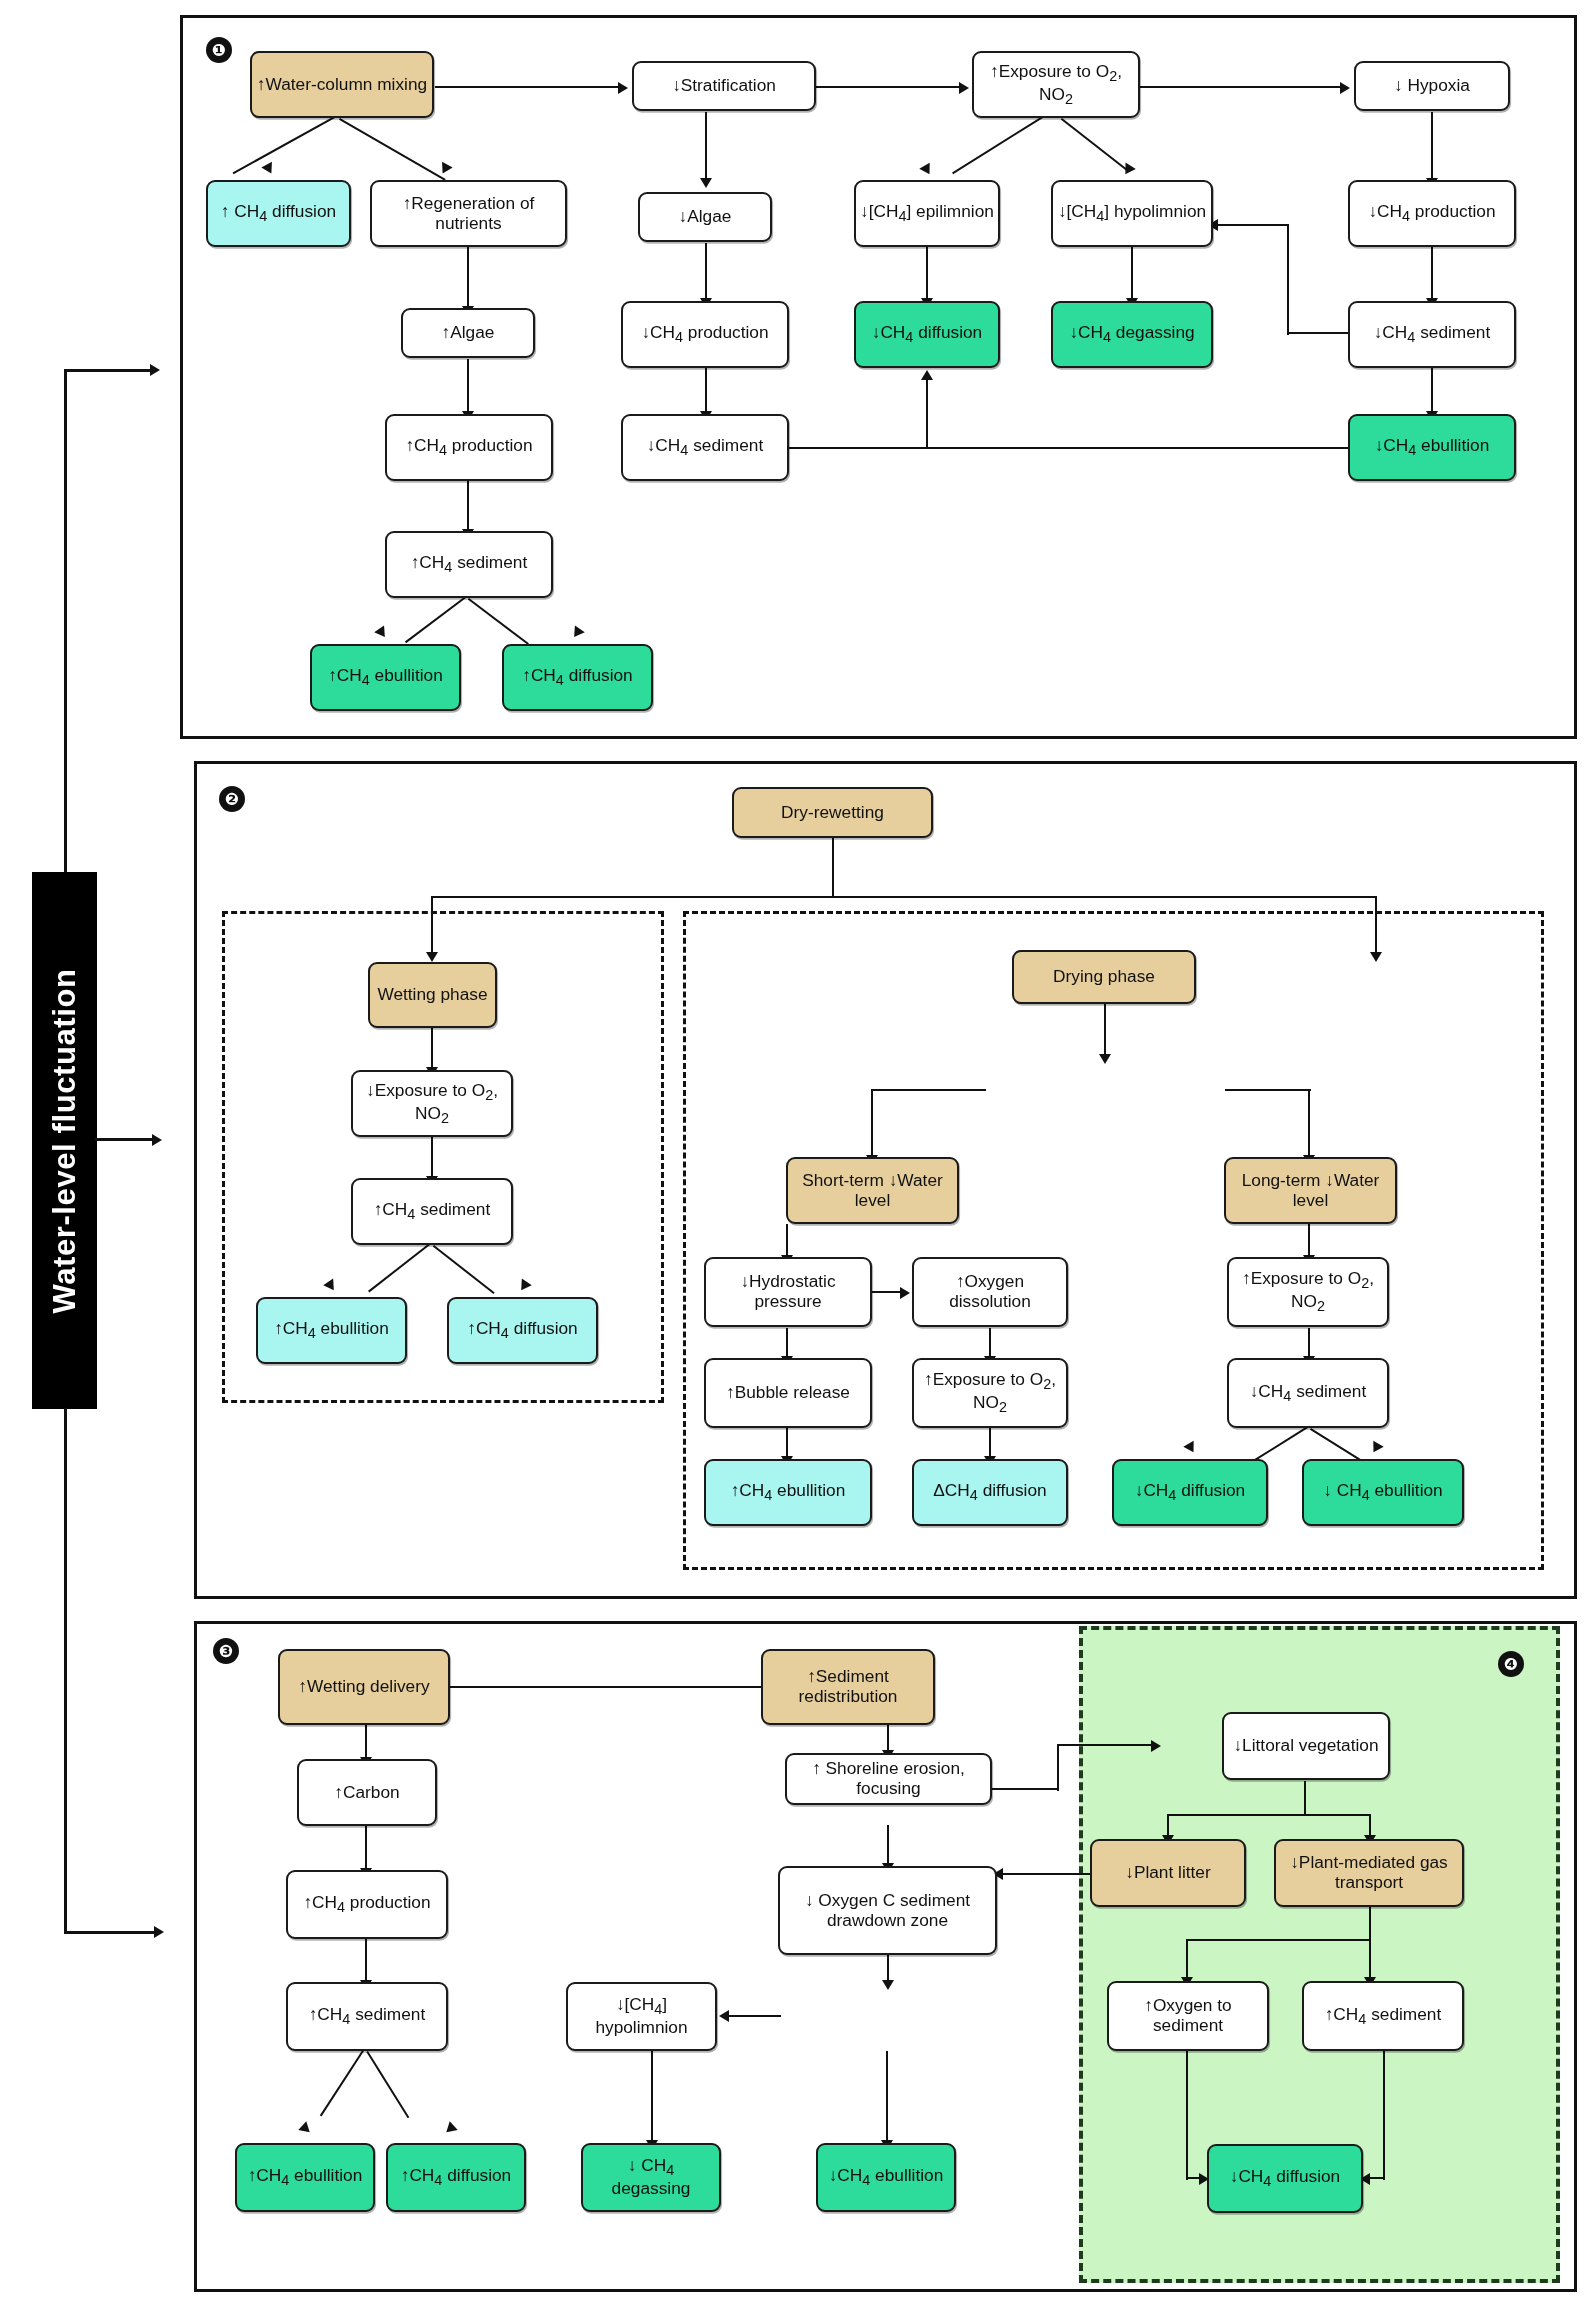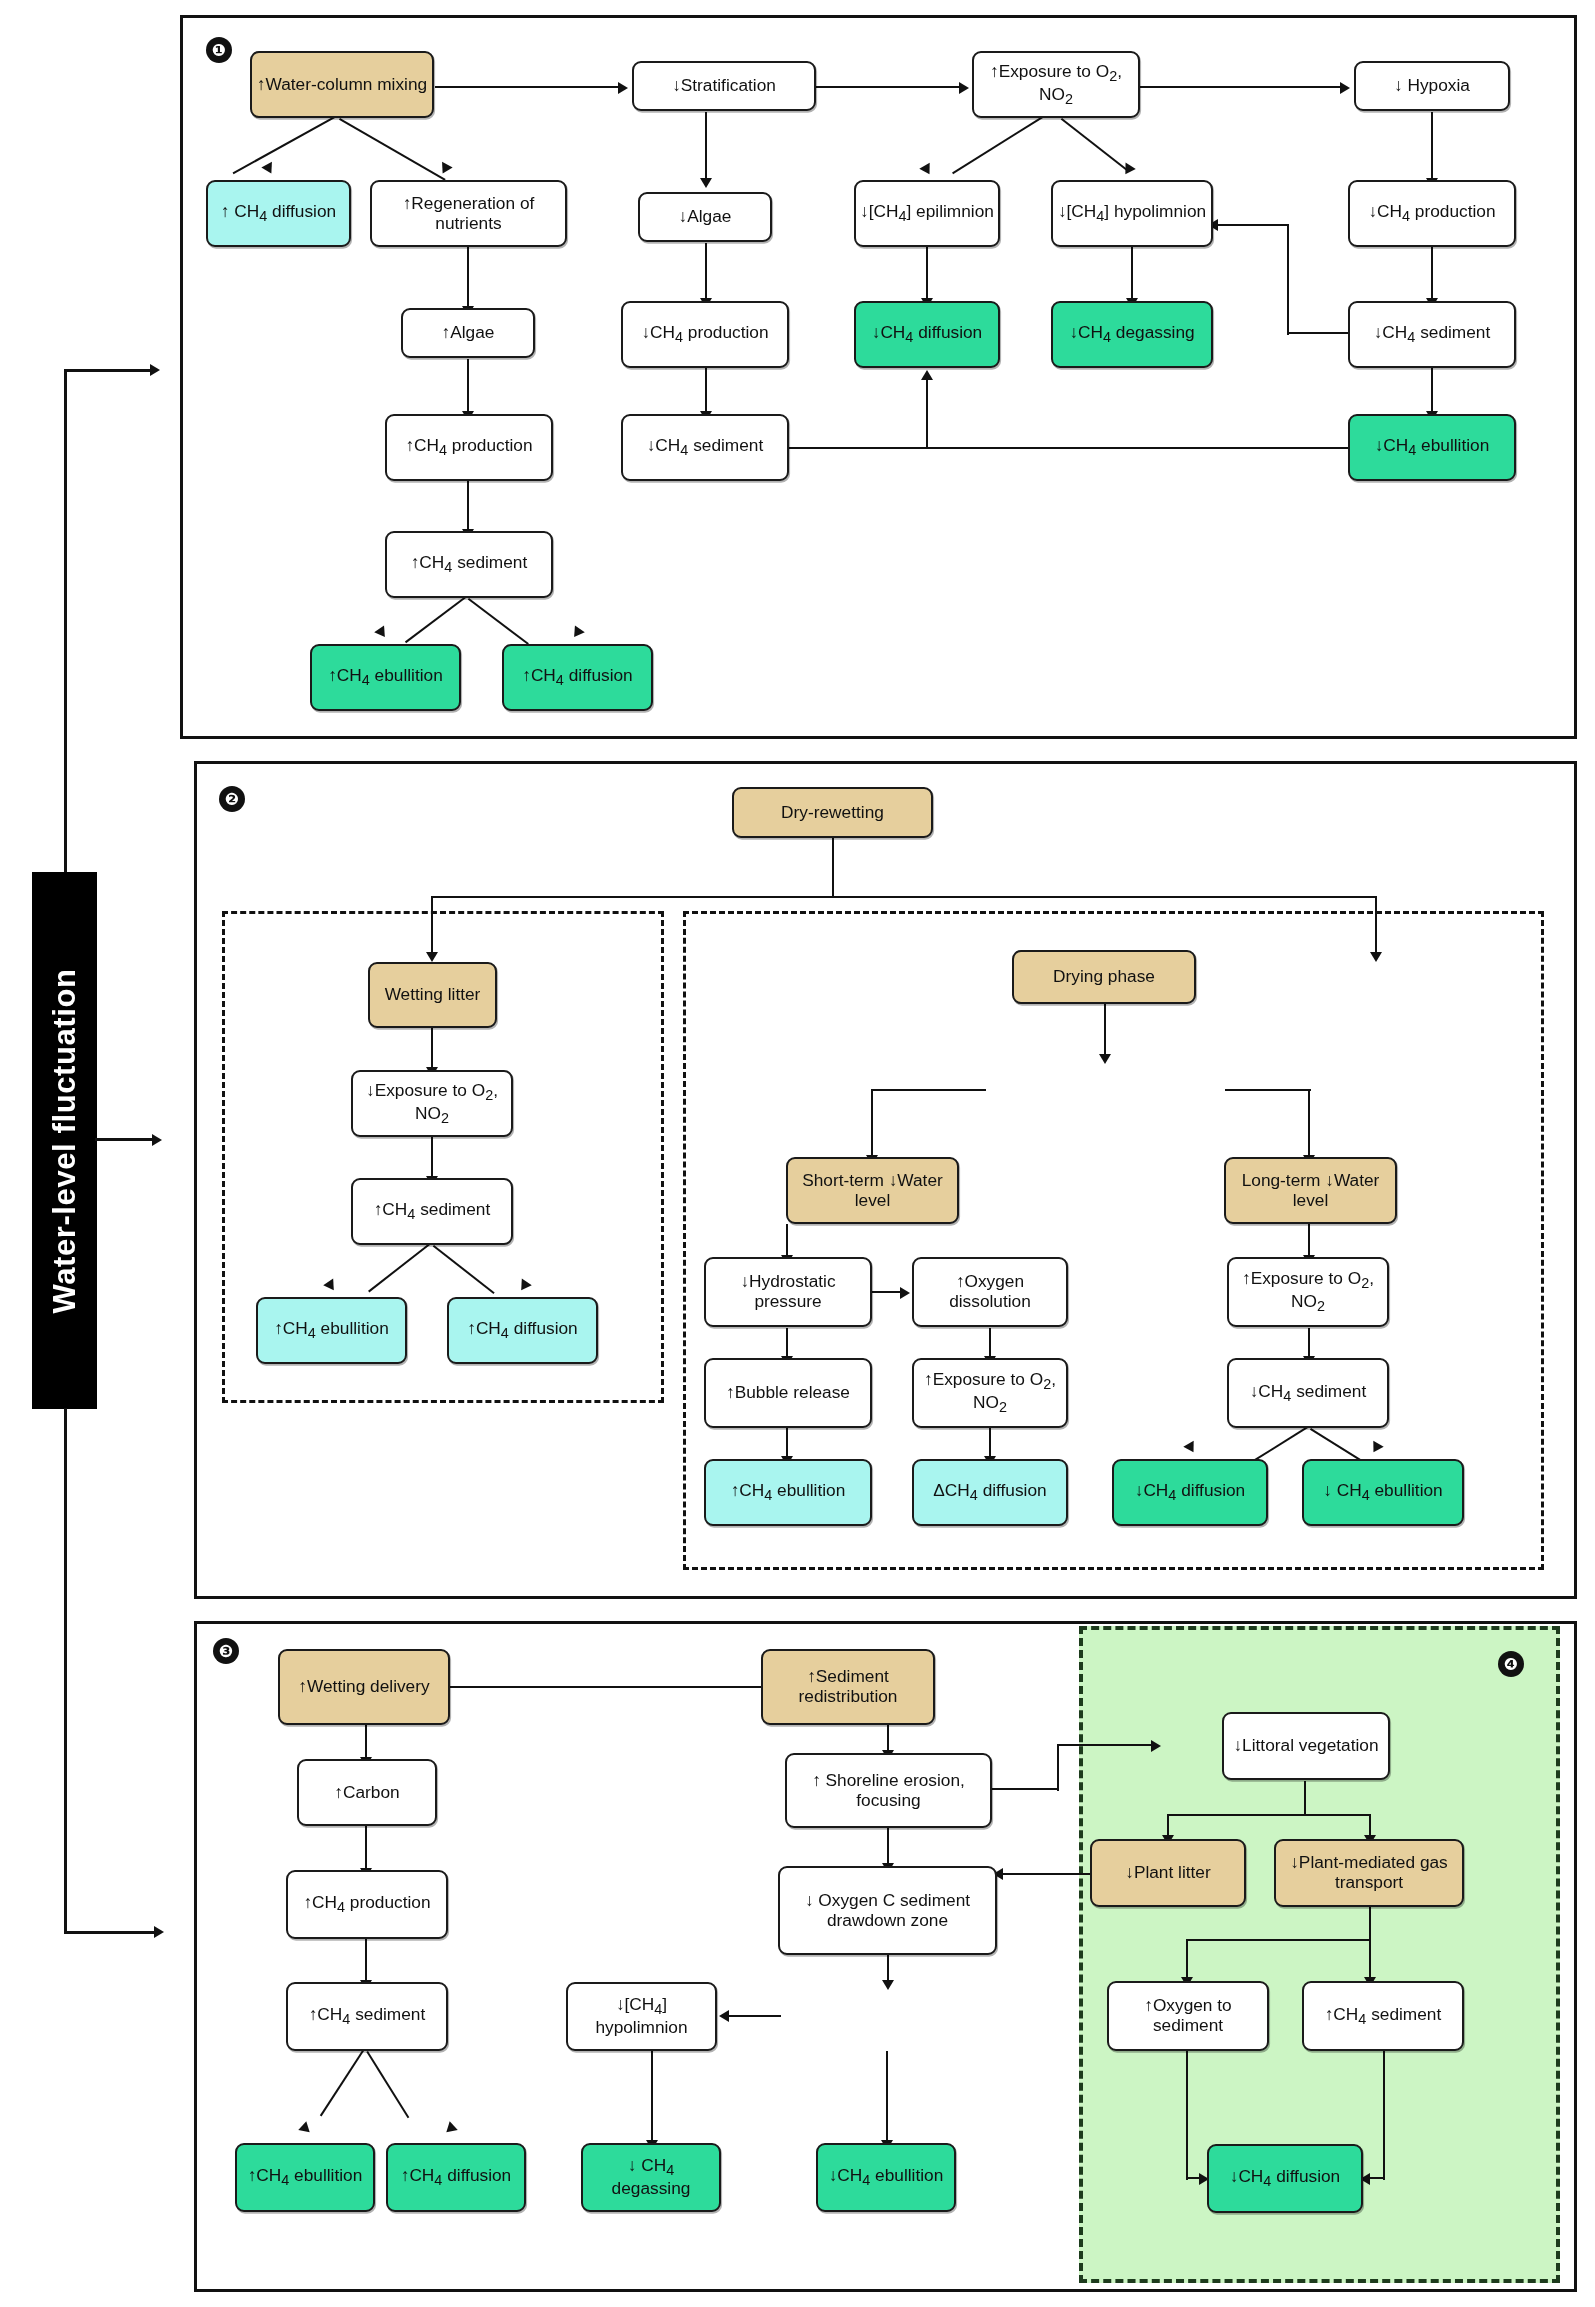--- a/index.html
+++ b/index.html
@@ -255,21 +255,21 @@
   <div class="panel-dashed" style="left:683px; top:911px; width:861px; height:659px;"></div>
 
   <div class="ln lv" style="left:832px; top:838px; height:58px;"></div>
   <div class="ln lh" style="left:431px; top:896px; width:946px;"></div>
   <div class="ln lv" style="left:431px; top:896px; height:58px;"></div>
   <div class="arrow arr-down" style="left:426px; top:952px;"></div>
   <div class="ln lv" style="left:1375px; top:896px; height:58px;"></div>
   <div class="arrow arr-down" style="left:1370px; top:952px;"></div>
 
   <div class="node tan" style="left:368px; top:962px; width:129px; height:66px;">
-    <span>Wetting litter</span>
+    <span>Wetting phase</span>
   </div>
   <div class="node white" style="left:351px; top:1070px; width:162px; height:67px;">
     <span>↓Exposure to O<sub>2</sub>, NO<sub>2</sub></span>
   </div>
   <div class="node white" style="left:351px; top:1178px; width:162px; height:67px;">
     <span>↑CH<sub>4</sub> sediment</span>
   </div>
   <div class="node cyan" style="left:256px; top:1297px; width:151px; height:67px;">
     <span>↑CH<sub>4</sub> ebullition</span>
   </div>
@@ -371,21 +371,21 @@
   </div>
   <div class="node tan" style="left:761px; top:1649px; width:174px; height:76px;">
     <span>↑Sediment redistribution</span>
   </div>
   <div class="ln lh" style="left:450px; top:1686px; width:338px;"></div>
   <div class="arrow arr-right" style="left:786px; top:1682px;"></div>
 
   <div class="node white" style="left:297px; top:1759px; width:140px; height:67px;">
     <span>↑Carbon</span>
   </div>
-  <div class="node white" style="left:785px; top:1753px; width:207px; height:75px;">
+  <div class="node white" style="left:785px; top:1753px; width:207px; height:52px;">
     <span>↑ Shoreline erosion, focusing</span>
   </div>
 
   <div class="ln lv" style="left:365px; top:1725px; height:35px;"></div>
   <div class="arrow arr-down" style="left:360px; top:1757px;"></div>
   <div class="ln lv" style="left:887px; top:1725px; height:28px;"></div>
   <div class="arrow arr-down" style="left:882px; top:1750px;"></div>
 
   <div class="node white" style="left:286px; top:1870px; width:162px; height:69px;">
     <span>↑CH<sub>4</sub> production</span>

